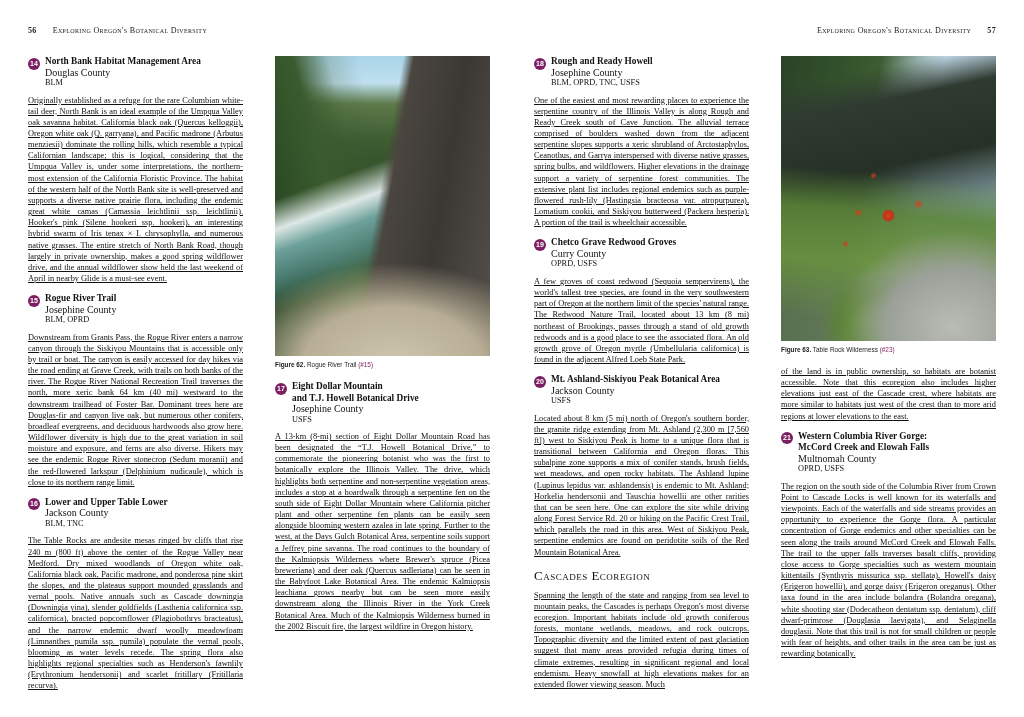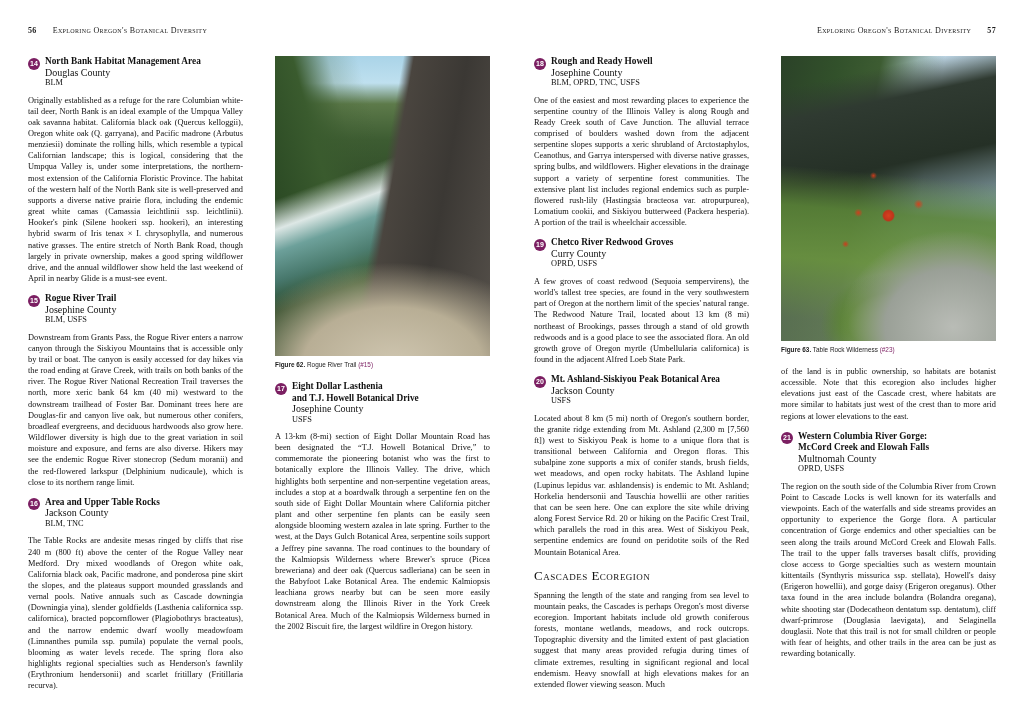--- a/index.html
+++ b/index.html
@@ -99,20 +99,21 @@
     color: #111111;
     margin-bottom: 5px;
   }
   .body-text {
     font-size: 8.35px;
     line-height: 11.15px;
     text-align: justify;
     color: #111111;
     margin: 0 0 9px 0;
     hyphens: auto;
+    text-decoration: underline;
     -webkit-hyphens: auto;
   }
 
   
   .section-head {
     font-size: 13px;
     font-variant: small-caps;
     letter-spacing: 0.5px;
     color: #111111;
     margin: 10px 0 6px 0;
@@ -207,31 +208,31 @@
           </div>
           <p class="body-text">Originally established as a refuge for the rare Columbian white-tail deer, North Bank is an ideal example of the Umpqua Valley oak savanna habitat. California black oak (Quercus kelloggii), Oregon white oak (Q. garryana), and Pacific madrone (Arbutus menziesii) dominate the rolling hills, which resemble a typical Californian landscape; this is logical, considering that the Umpqua Valley is, under some interpretations, the northern-most extension of the California Floristic Province. The habitat of the western half of the North Bank site is well-preserved and supports a diverse native prairie flora, including the endemic great white camas (Camassia leichtlinii ssp. leichtlinii). Hooker's pink (Silene hookeri ssp. hookeri), an interesting hybrid swarm of Iris tenax × I. chrysophylla, and numerous native grasses. The entire stretch of North Bank Road, though largely in private ownership, makes a good spring wildflower drive, and the annual wildflower show held the last weekend of April in nearby Glide is a must-see event.</p>
         </div>
 
         <div class="entry">
           <div class="entry-head">
             <span class="badge" style="background: rgb(123, 31, 98);">15</span>
             <div class="head-text">
               <div class="entry-title">Rogue River Trail</div>
               <div class="entry-county">Josephine County</div>
-              <div class="entry-agency">BLM, USFS</div>
+              <div class="entry-agency">BLM, OPRD</div>
             </div>
           </div>
           <p class="body-text">Downstream from Grants Pass, the Rogue River enters a narrow canyon through the Siskiyou Mountains that is accessible only by trail or boat. The canyon is easily accessed for day hikes via the road ending at Grave Creek, with trails on both banks of the river. The Rogue River National Recreation Trail traverses the north, more xeric bank 64 km (40 mi) westward to the downstream trailhead of Foster Bar. Dominant trees here are Douglas-fir and canyon live oak, but numerous other conifers, broadleaf evergreens, and deciduous hardwoods also grow here. Wildflower diversity is high due to the great variation in soil moisture and exposure, and ferns are also diverse. Hikers may see the endemic Rogue River stonecrop (Sedum moranii) and the red-flowered larkspur (Delphinium nudicaule), which is close to its northern range limit.</p>
         </div>
 
         <div class="entry">
           <div class="entry-head">
             <span class="badge" style="background: rgb(123, 31, 98);">16</span>
             <div class="head-text">
-              <div class="entry-title">Area and Upper Table Rocks</div>
+              <div class="entry-title">Lower and Upper Table Lower</div>
               <div class="entry-county">Jackson County</div>
               <div class="entry-agency">BLM, TNC</div>
             </div>
           </div>
           <p class="body-text">The Table Rocks are andesite mesas ringed by cliffs that rise 240 m (800 ft) above the center of the Rogue Valley near Medford. Dry mixed woodlands of Oregon white oak, California black oak, Pacific madrone, and ponderosa pine skirt the slopes, and the plateaus support mounded grasslands and vernal pools. Native annuals such as Cascade downingia (Downingia yina), slender goldfields (Lasthenia californica ssp. californica), bracted popcornflower (Plagiobothrys bracteatus), and the narrow endemic dwarf woolly meadowfoam (Limnanthes pumila ssp. pumila) populate the vernal pools, blooming as water levels recede. The spring flora also highlights regional specialties such as Henderson's fawnlily (Erythronium hendersonii) and scarlet fritillary (Fritillaria recurva).</p>
         </div>
 
       </div>
 
       <div class="col">
@@ -242,21 +243,21 @@
             <b>Figure 62.</b>
             <span>Rogue River Trail</span>
             <span class="ref" style="color: rgb(123, 31, 98);">(#15)</span>
           </div>
         </div>
 
         <div class="entry" style="margin-top:12px;">
           <div class="entry-head">
             <span class="badge" style="background: rgb(123, 31, 98);">17</span>
             <div class="head-text">
-              <div class="entry-title">Eight Dollar Lasthenia</div>
+              <div class="entry-title">Eight Dollar Mountain</div>
               <div class="entry-title">and T.J. Howell Botanical Drive</div>
               <div class="entry-county">Josephine County</div>
               <div class="entry-agency">USFS</div>
             </div>
           </div>
           <p class="body-text">A 13-km (8-mi) section of Eight Dollar Mountain Road has been designated the “T.J. Howell Botanical Drive,” to commemorate the pioneering botanist who was the first to botanically explore the Illinois Valley. The drive, which highlights both serpentine and non-serpentine vegetation areas, includes a stop at a boardwalk through a serpentine fen on the south side of Eight Dollar Mountain where California pitcher plant and other serpentine fen plants can be easily seen alongside blooming western azalea in late spring. Further to the west, at the Days Gulch Botanical Area, serpentine soils support a Jeffrey pine savanna. The road continues to the boundary of the Kalmiopsis Wilderness where Brewer's spruce (Picea breweriana) and deer oak (Quercus sadleriana) can be seen in the Babyfoot Lake Botanical Area. The endemic Kalmiopsis leachiana grows nearby but can be seen more easily downstream along the Illinois River in the York Creek Botanical Area. Much of the Kalmiopsis Wilderness burned in the 2002 Biscuit fire, the largest wildfire in Oregon history.</p>
         </div>
 
       </div>
     </div>
@@ -282,21 +283,21 @@
               <div class="entry-agency">BLM, OPRD, TNC, USFS</div>
             </div>
           </div>
           <p class="body-text">One of the easiest and most rewarding places to experience the serpentine country of the Illinois Valley is along Rough and Ready Creek south of Cave Junction. The alluvial terrace comprised of boulders washed down from the adjacent serpentine slopes supports a xeric shrubland of Arctostaphylos, Ceanothus, and Garrya interspersed with diverse native grasses, spring bulbs, and wildflowers. Higher elevations in the drainage support a variety of serpentine forest communities. The extensive plant list includes regional endemics such as purple-flowered rush-lily (Hastingsia bracteosa var. atropurpurea), Lomatium cookii, and Siskiyou butterweed (Packera hesperia). A portion of the trail is wheelchair accessible.</p>
         </div>
 
         <div class="entry">
           <div class="entry-head">
             <span class="badge" style="background: rgb(123, 31, 98);">19</span>
             <div class="head-text">
-              <div class="entry-title">Chetco River Redwood Groves</div>
+              <div class="entry-title">Chetco Grave Redwood Groves</div>
               <div class="entry-county">Curry County</div>
               <div class="entry-agency">OPRD, USFS</div>
             </div>
           </div>
           <p class="body-text">A few groves of coast redwood (Sequoia sempervirens), the world's tallest tree species, are found in the very southwestern part of Oregon at the northern limit of the species' natural range. The Redwood Nature Trail, located about 13 km (8 mi) northeast of Brookings, passes through a stand of old growth redwoods and is a good place to see the associated flora. An old growth grove of Oregon myrtle (Umbellularia californica) is found in the adjacent Alfred Loeb State Park.</p>
         </div>
 
         <div class="entry">
           <div class="entry-head">
             <span class="badge" style="background: rgb(123, 31, 98);">20</span>

